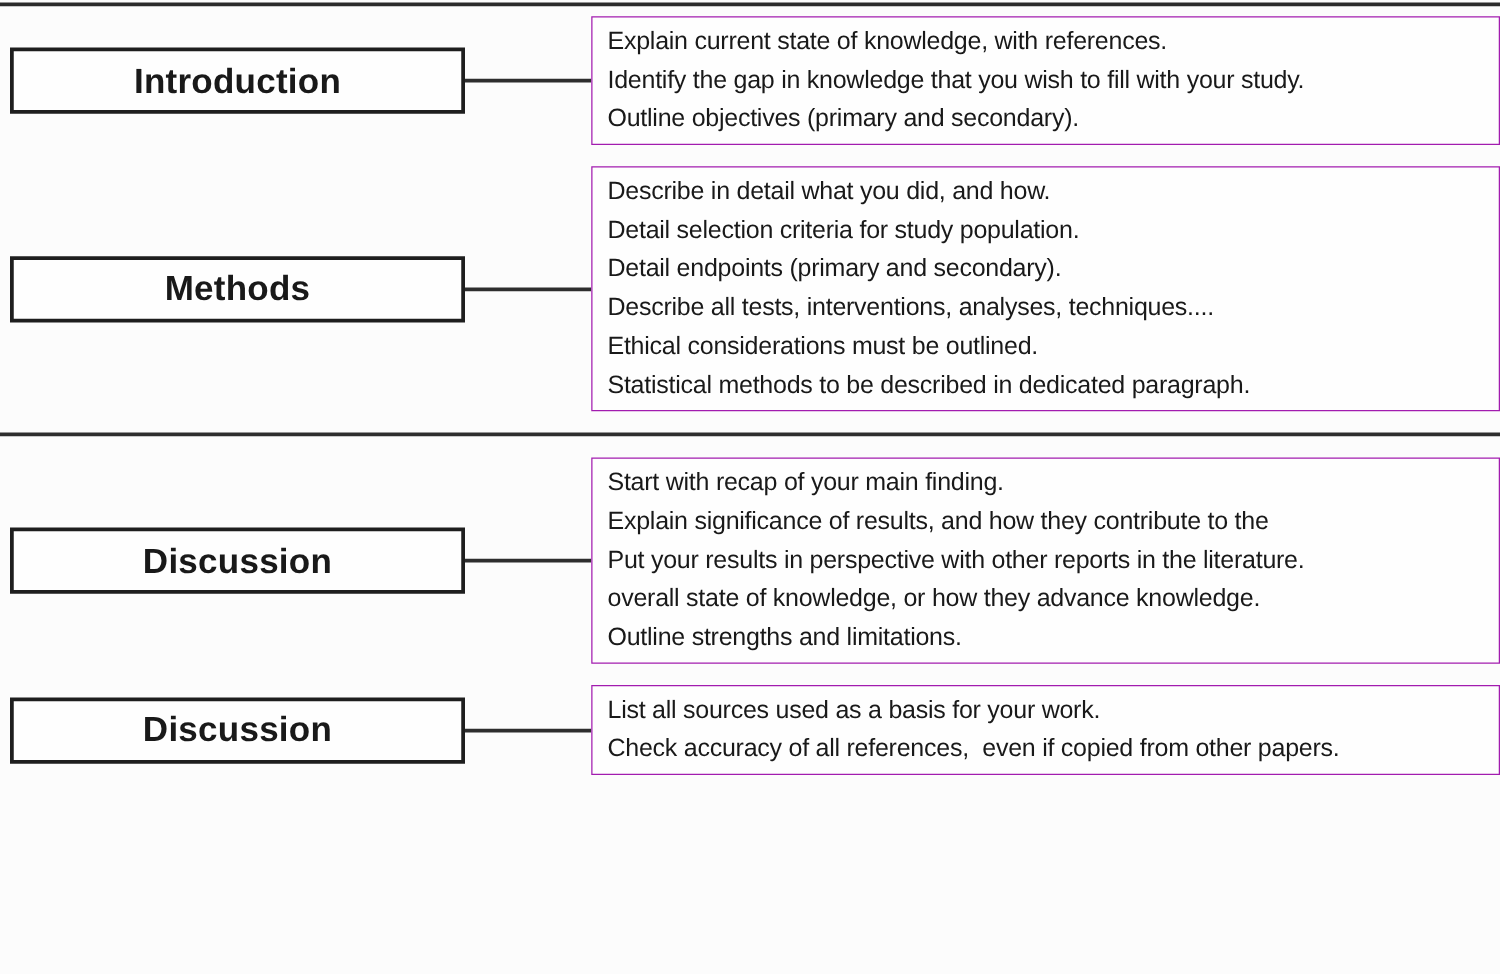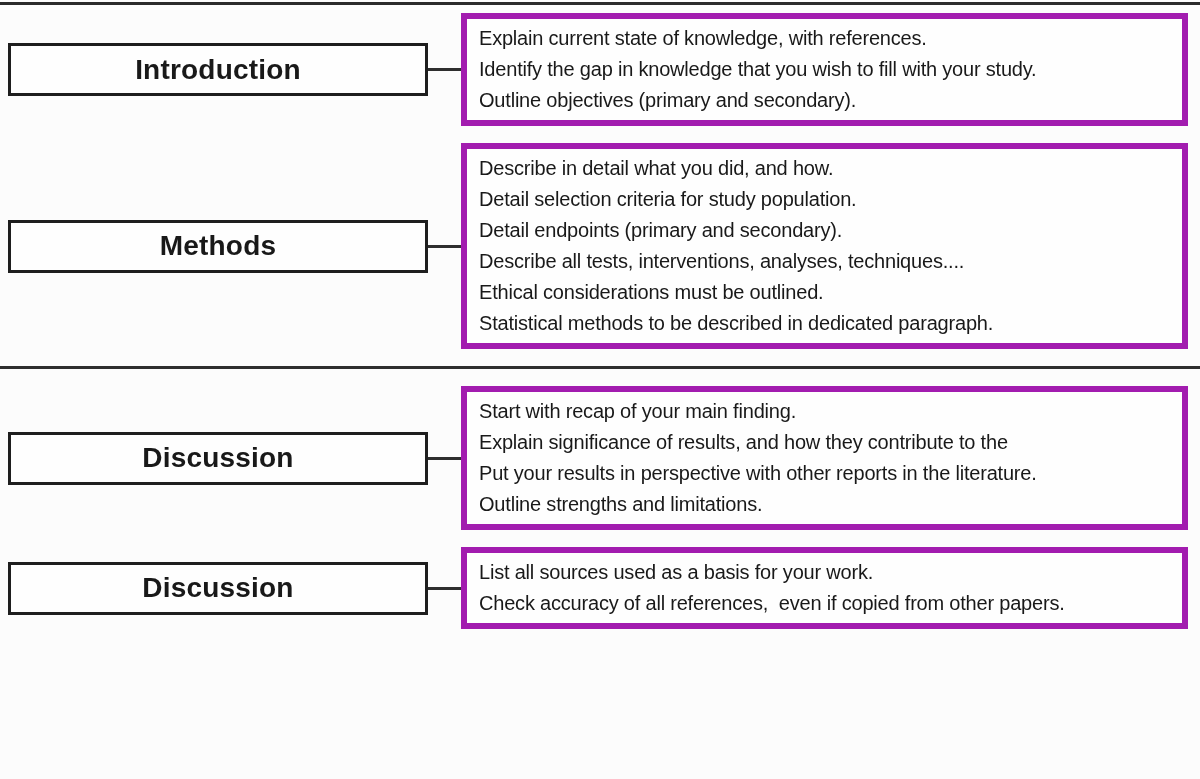--- a/index.html
+++ b/index.html
@@ -29,21 +29,21 @@
     flex-direction: column;
     gap: 17px;
   }
   .row {
     display: flex;
     align-items: center;
   }
   .label-box {
     box-sizing: border-box;
     margin-left: 8px;
-    width: 420px;
+    width: 364px;
     height: 53px;
     flex: 0 0 auto;
     border: 3px solid #1e1e1e;
     background: #fefefe;
     display: flex;
     align-items: center;
     justify-content: center;
   }
   .label-text {
     font-weight: bold;
@@ -52,22 +52,22 @@
   }
   .connector {
     flex: 1 1 auto;
     height: 3px;
     background: #2e2e2e;
   }
   .text-box {
     box-sizing: border-box;
     width: 727px;
     flex: 0 0 auto;
-    margin-right: 12px;
-    border: 6px solid #a21caf;
+    margin-right: 0;
+    border: 1px solid #a21caf;
     background: #fefefe;
     padding: 4px 6px 4px 12px;
   }
   .line {
     font-size: 20px;
     line-height: 31px;
     letter-spacing: -0.2px;
     white-space: pre-wrap;
   }
 </style>
@@ -111,20 +111,21 @@
 
   <div class="row">
     <div class="label-box">
       <span class="label-text">Discussion</span>
     </div>
     <div class="connector"></div>
     <div class="text-box">
       <div class="line">Start with recap of your main finding.</div>
       <div class="line">Explain significance of results, and how they contribute to the</div>
       <div class="line">Put your results in perspective with other reports in the literature.</div>
+      <div class="line">overall state of knowledge, or how they advance knowledge.</div>
       <div class="line">Outline strengths and limitations.</div>
     </div>
   </div>
 
   <div class="row">
     <div class="label-box">
       <span class="label-text">Discussion</span>
     </div>
     <div class="connector"></div>
     <div class="text-box">

